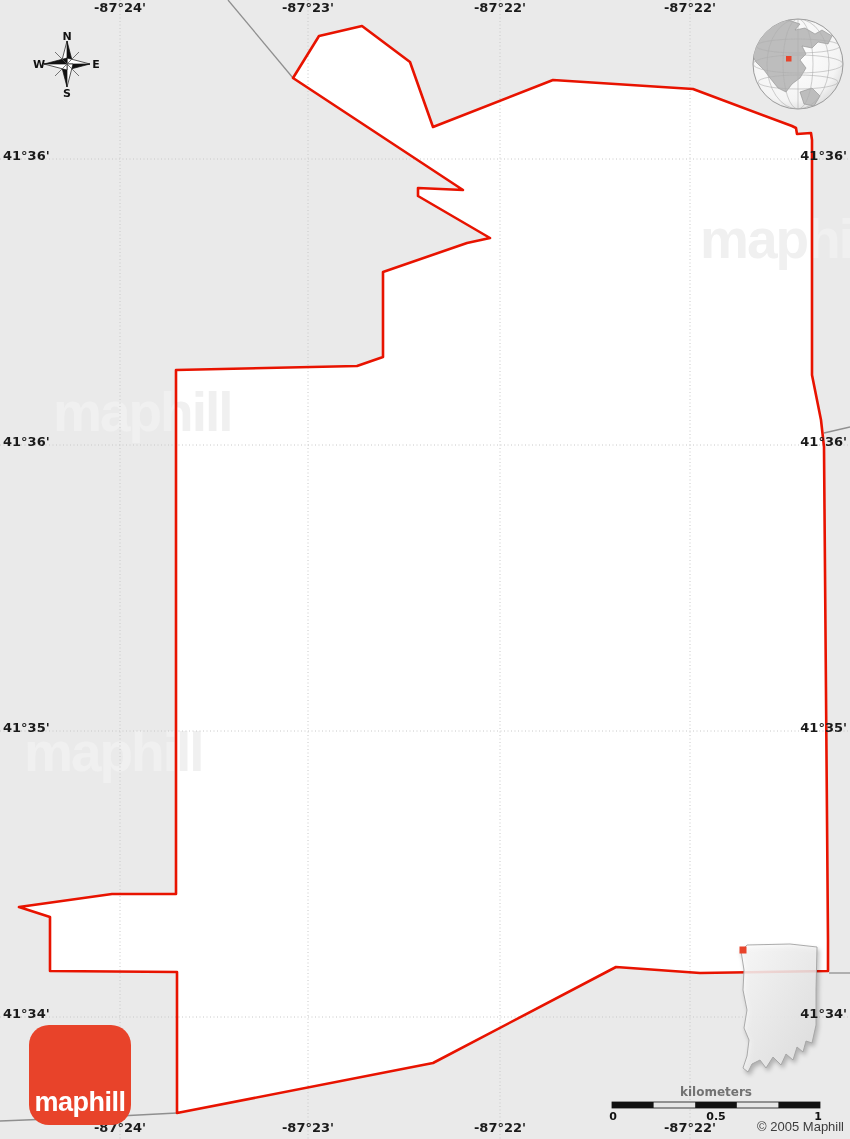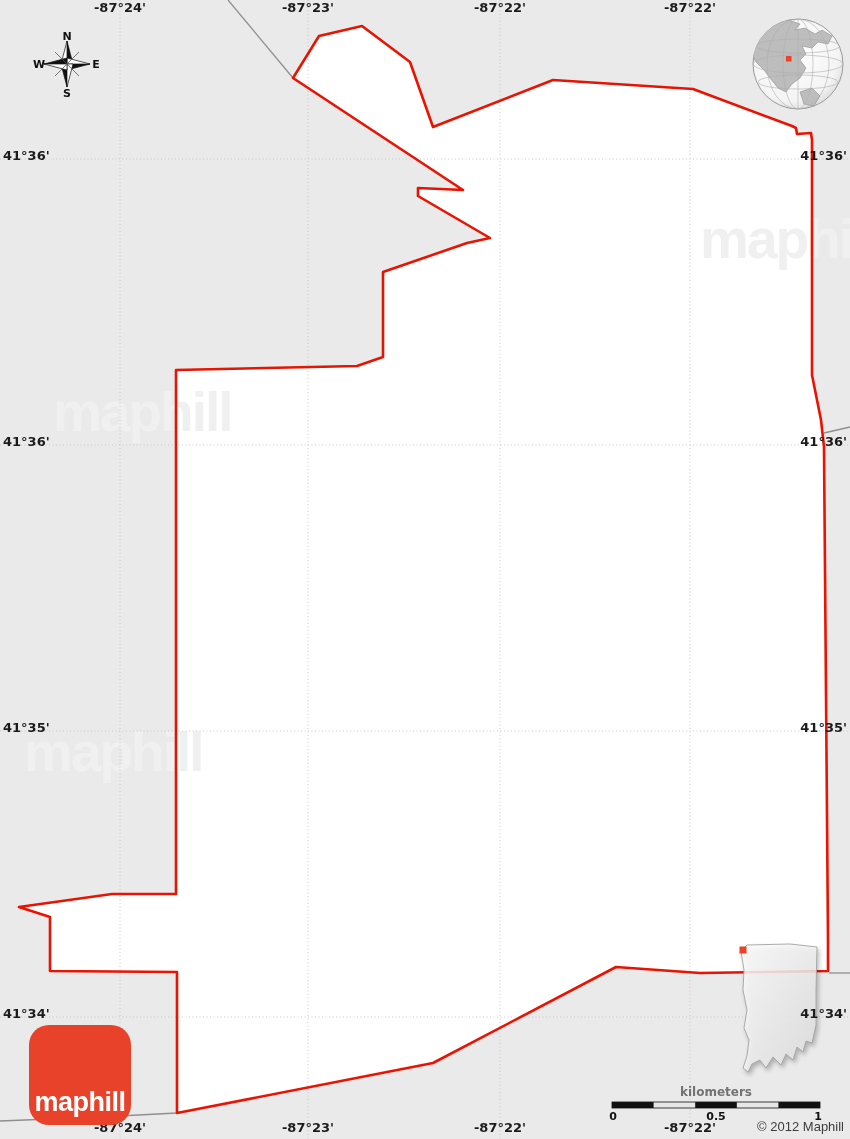--- a/index.html
+++ b/index.html
@@ -164,19 +164,19 @@
   <span class="compass-letter" style="left:67px;top:36px;">N</span>
   <span class="compass-letter" style="left:96px;top:64px;">E</span>
   <span class="compass-letter" style="left:67px;top:93px;">S</span>
   <span class="compass-letter" style="left:39px;top:64px;">W</span>
 
   <div id="scale-title">kilometers</div>
   <div class="scale-tick" style="left:613px;">0</div>
   <div class="scale-tick" style="left:716px;">0.5</div>
   <div class="scale-tick" style="left:818px;">1</div>
 
-  <div id="copyright">© 2012 Maphill</div>
+  <div id="copyright">© 2005 Maphill</div>
 
   <div id="logo" style="background: rgb(232, 67, 42);">
     <span>maphill</span>
   </div>
 
 </div>
 
 </body></html>

